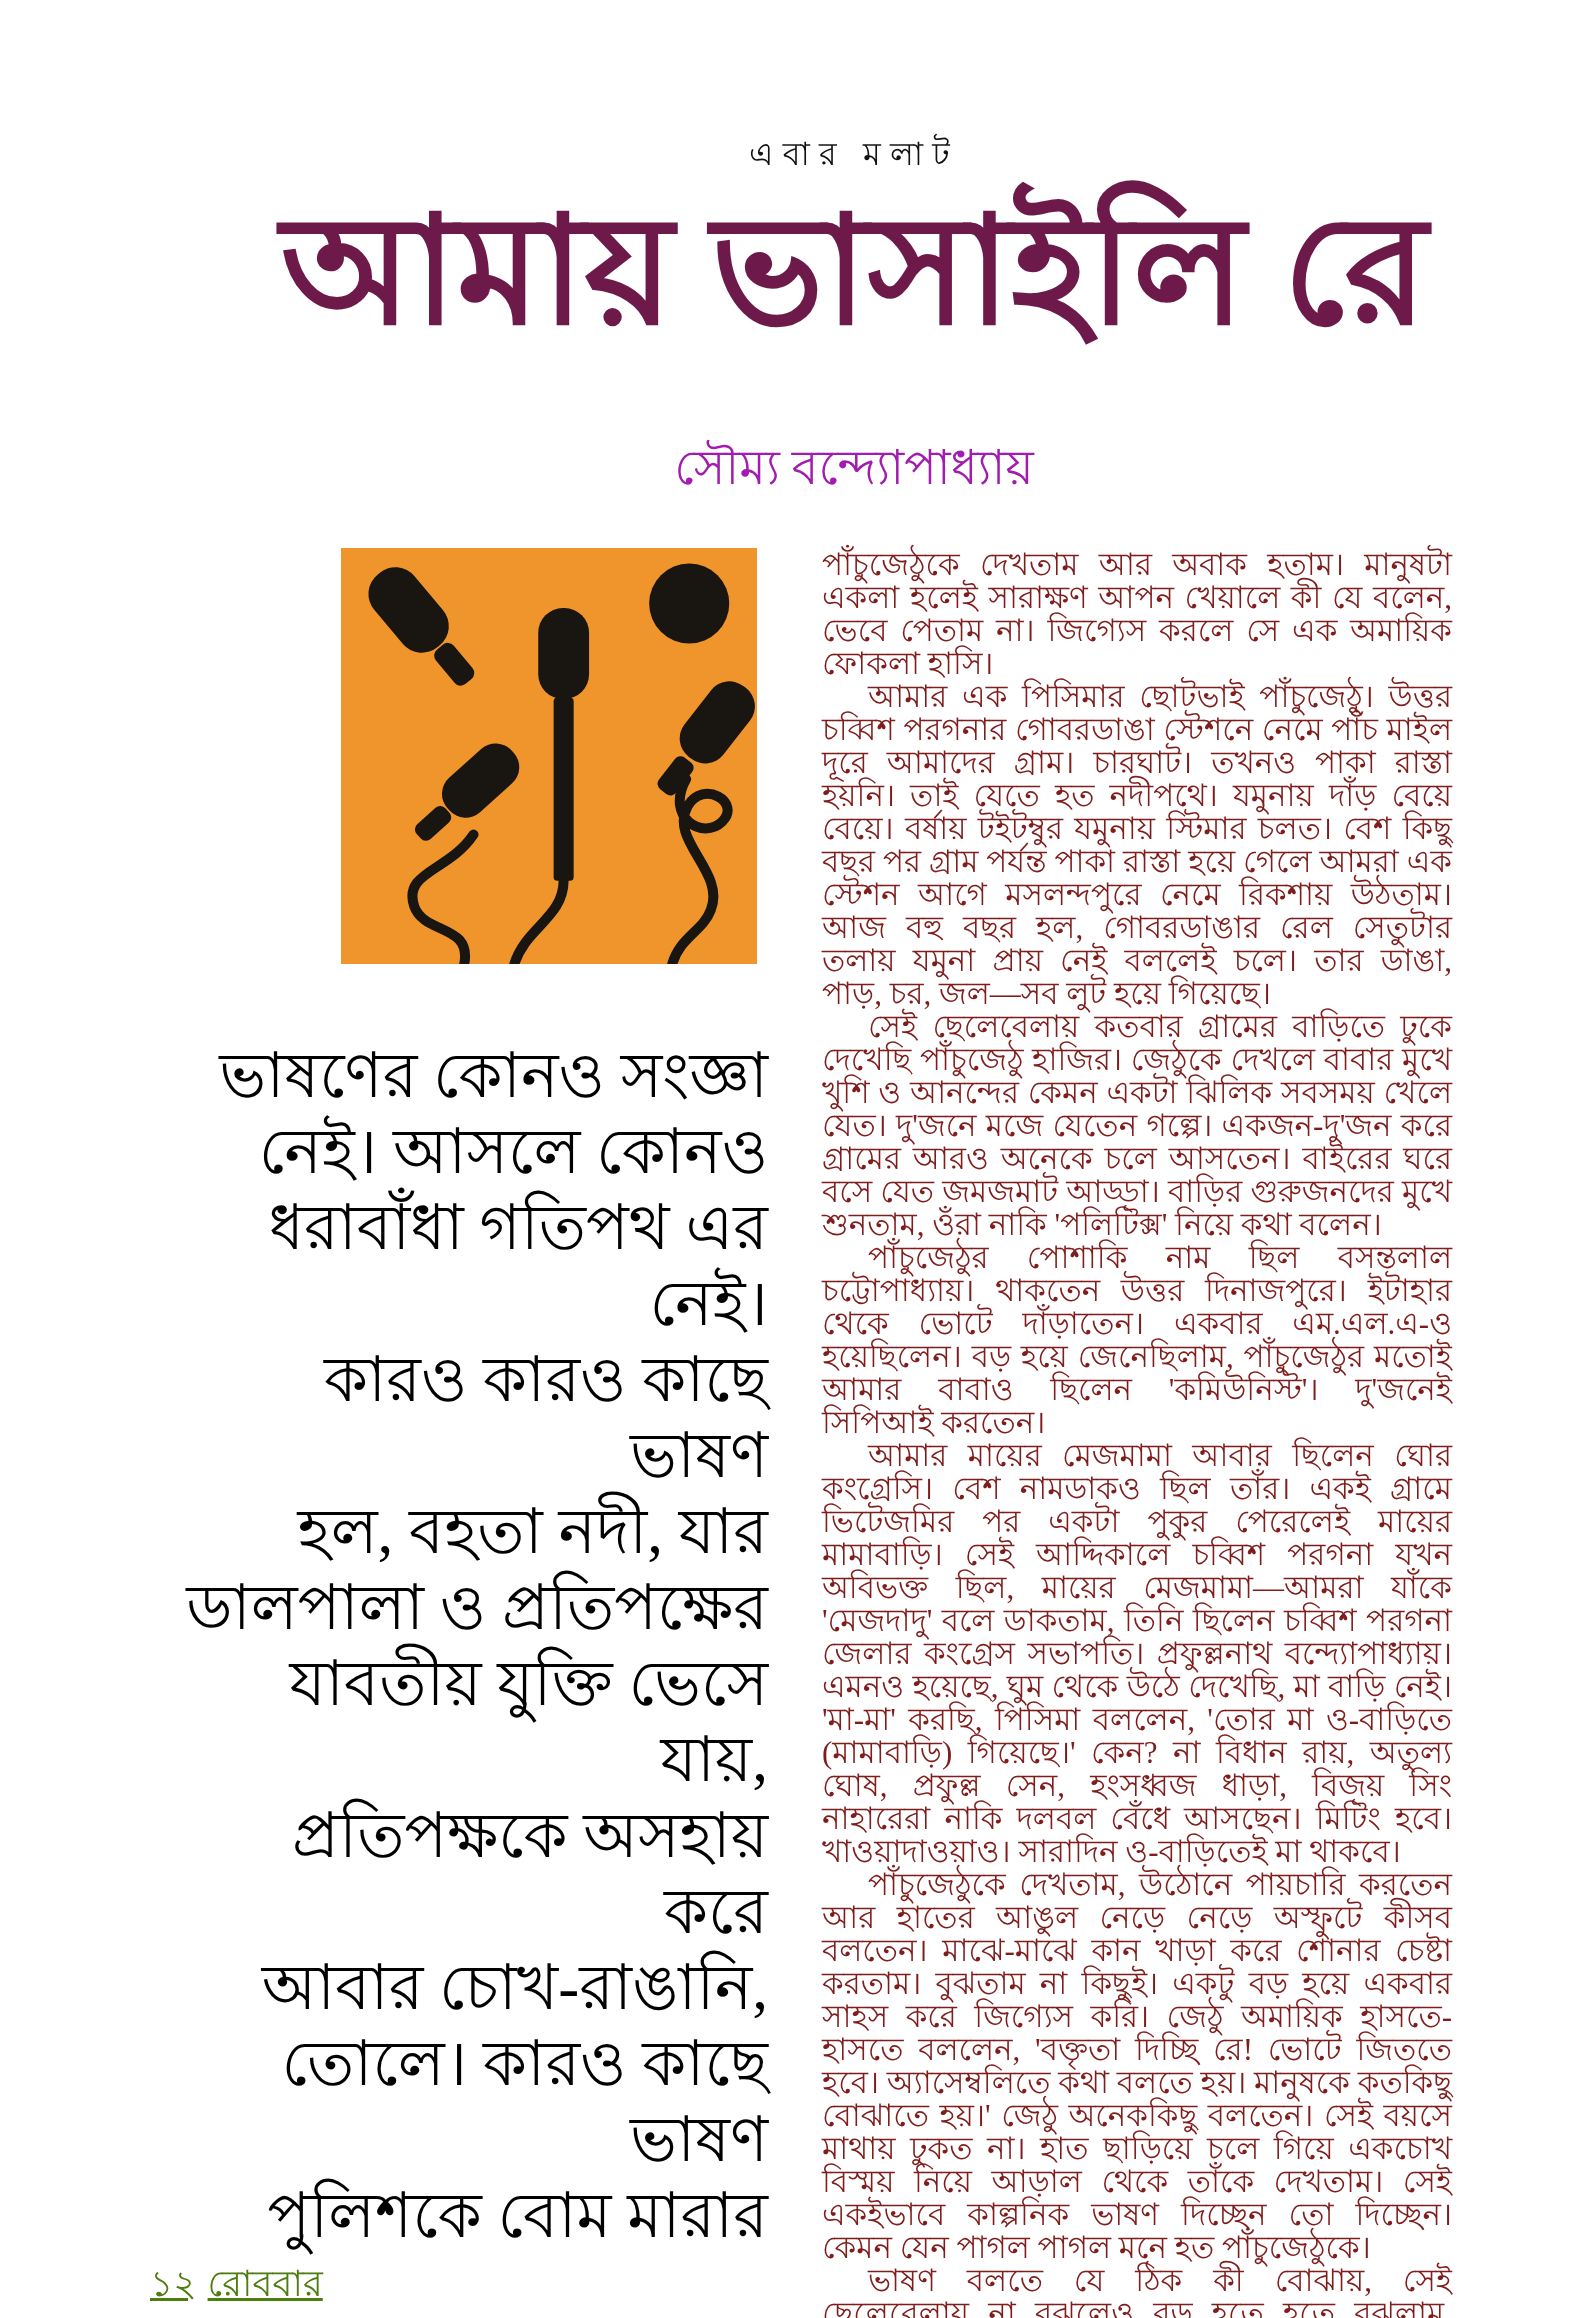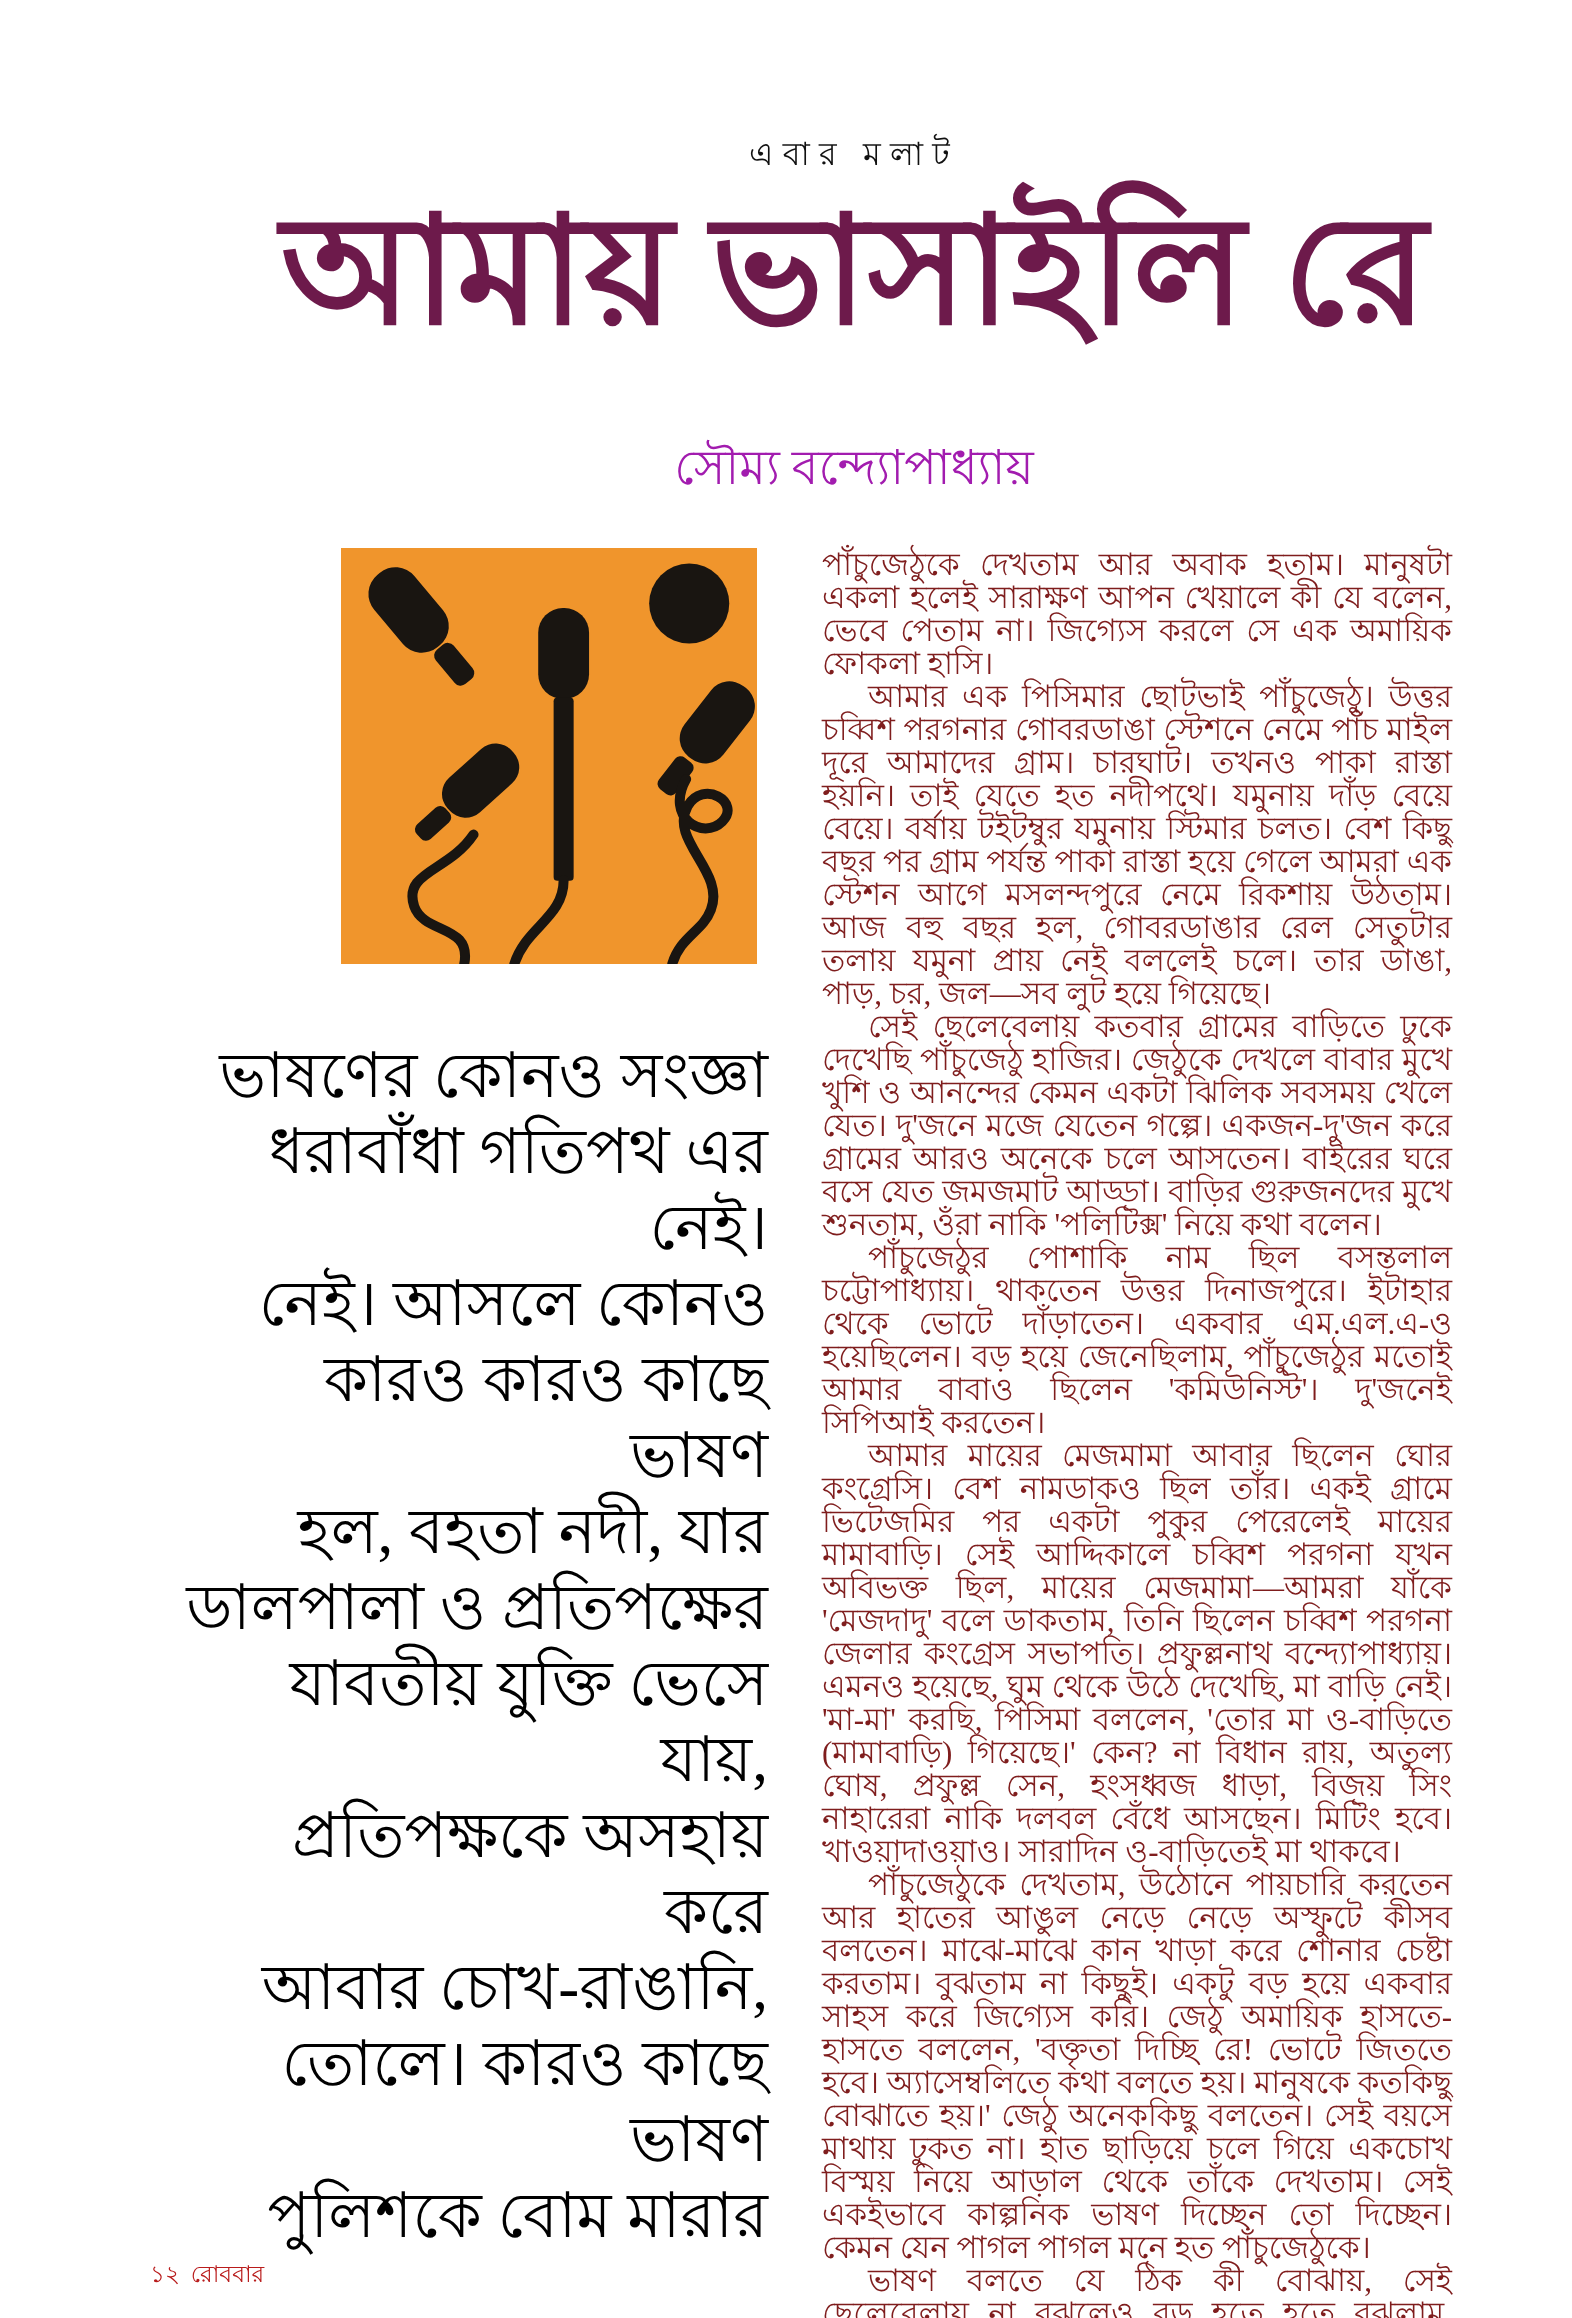--- a/index.html
+++ b/index.html
@@ -83,22 +83,23 @@
     text-align: justify;
     color: #7f1d1d;
   }
   .body-col p { margin: 0; }
   .body-col p + p { text-indent: 46px; }
 
   .footer {
     position: absolute;
     left: 150px;
     top: 2256px;
-    font-size: 23px;
-    color: #b91c1c;
+    font-size: 36px;
+    color: #4d7c0f;
+    text-decoration: underline;
   }
   .footer span { margin-right: 10.8px; }
 </style>
 </head>
 <body>
 
 <div class="header">
   <div class="kicker">এবার মলাট</div>
   <h1 class="title">আমায় ভাসাইলি রে</h1>
   <div class="author">সৌম্য বন্দ্যোপাধ্যায়</div>
@@ -136,22 +137,22 @@
     <g fill="none" stroke-width="13" stroke-linecap="round" stroke="#191511">
       <path d="M 172 372 C 140 420 80 420 95 465 C 108 502 170 488 160 540"></path>
       <path d="M 289 431 C 289 480 240 492 225 540"></path>
       <path d="M 448 300 C 420 350 470 380 495 355 C 520 330 470 300 450 335 C 425 380 500 420 480 470 C 470 497 440 505 430 540"></path>
     </g>
   </svg>
 </figure>
 
 <aside class="pullquote">
   <div>ভাষণের কোনও সংজ্ঞা</div>
+  <div>নেই। আসলে  কোনও</div>
   <div>ধরাবাঁধা গতিপথ এর নেই।</div>
-  <div>নেই। আসলে  কোনও</div>
   <div>কারও কারও কাছে ভাষণ</div>
   <div>হল, বহতা নদী, যার</div>
   <div>ডালপালা ও প্রতিপক্ষের</div>
   <div>যাবতীয় যুক্তি ভেসে যায়,</div>
   <div>প্রতিপক্ষকে অসহায় করে</div>
   <div>আবার চোখ-রাঙানি,</div>
   <div>তোলে। কারও কাছে ভাষণ</div>
   <div>পুলিশকে বোম মারার</div>
 
 </aside>

